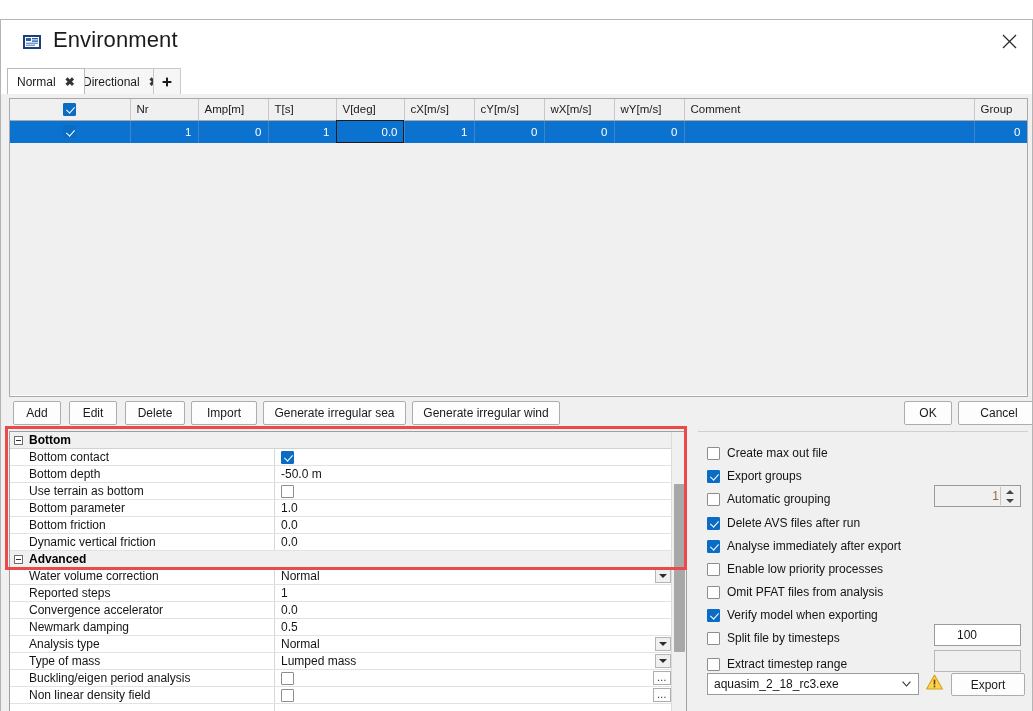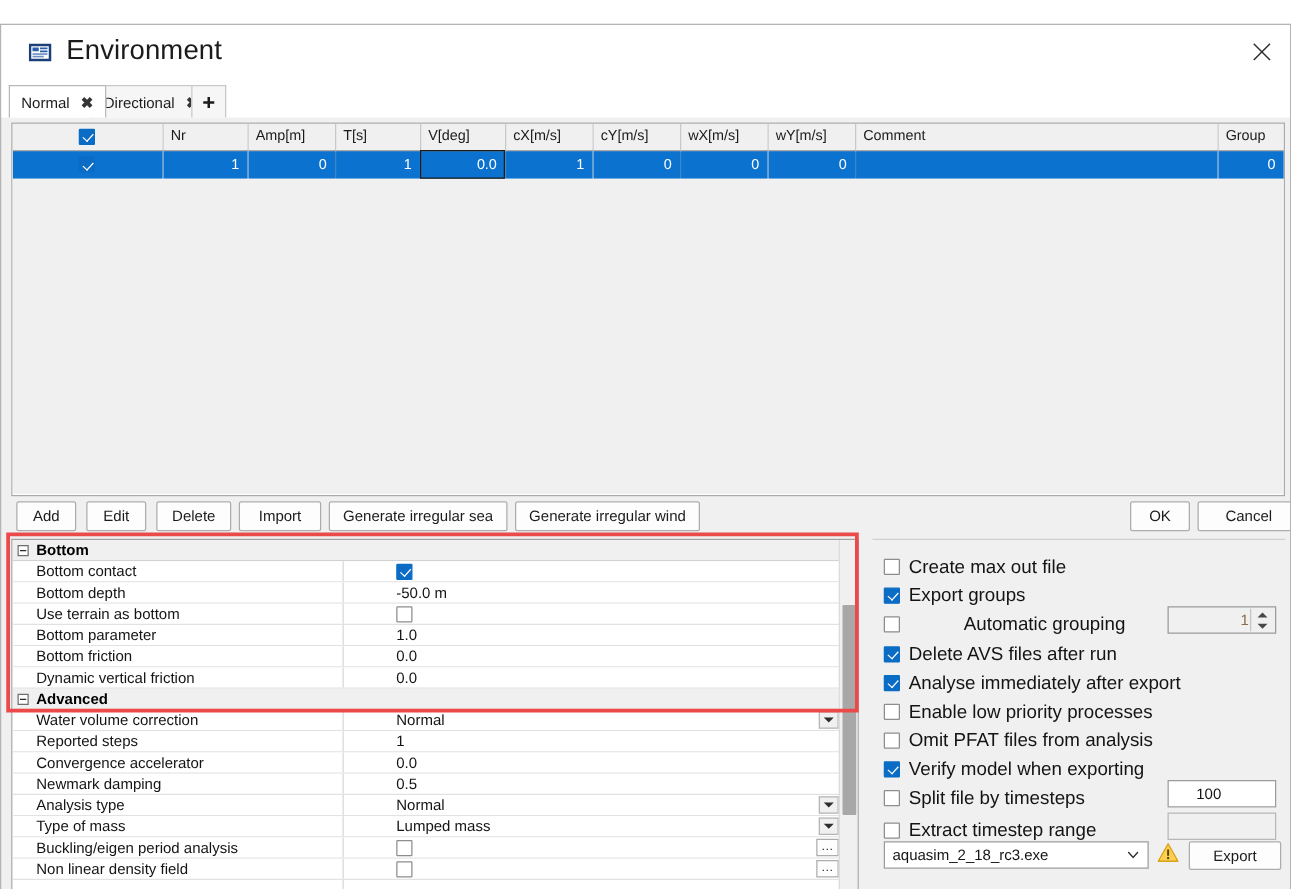--- a/index.html
+++ b/index.html
@@ -260,21 +260,20 @@
     width: 5px; height: 1px;
     background: #2b2b2b;
   }
   .pg-row {
     height: 17px;
     display: flex;
     align-items: stretch;
     border-bottom: 1px solid #e2e2e2;
     box-sizing: border-box;
     background: #ffffff;
-    gap: 36px;
   }
   .pg-label {
     width: 265px;
     box-sizing: border-box;
     padding-left: 19px;
     display: flex;
     align-items: center;
     font-size: 12px;
     color: #141414;
     border-right: 1px solid #d8d8d8;
@@ -346,21 +345,21 @@
     background: #f0f0f0;
     border-top: 1px solid #cfcfcf;
     box-sizing: border-box;
   }
   .opt-row {
     position: absolute;
     left: 9px;
     height: 16px;
     display: flex;
     align-items: center;
-    font-size: 15px;
+    font-size: 12px;
     color: #141414;
     white-space: nowrap;
   }
   .opt-row .cb { margin-right: 7px; flex: none; }
 
   .spinbox {
     position: absolute;
     box-sizing: border-box;
     background: #f0f0f0;
     border: 1px solid #9b9b9b;
@@ -656,21 +655,21 @@
     <div class="opt-row" style="top:13px;">
       <span class="cb"></span>
       <span>Create max out file</span>
     </div>
 
     <div class="opt-row" style="top:36px;">
       <span class="cb checked"></span>
       <span>Export groups</span>
     </div>
 
-    <div class="opt-row" style="top:59px;gap:44px;">
+    <div class="opt-row" style="top:59px;">
       <span class="cb"></span>
       <span>Automatic grouping</span>
     </div>
     <div class="spinbox" style="left:236px; top:53px; width:87px; height:22px;">
       <span>1</span>
       <span class="spin-btns">
         <i class="up"></i>
         <i class="dn"></i>
       </span>
     </div>

